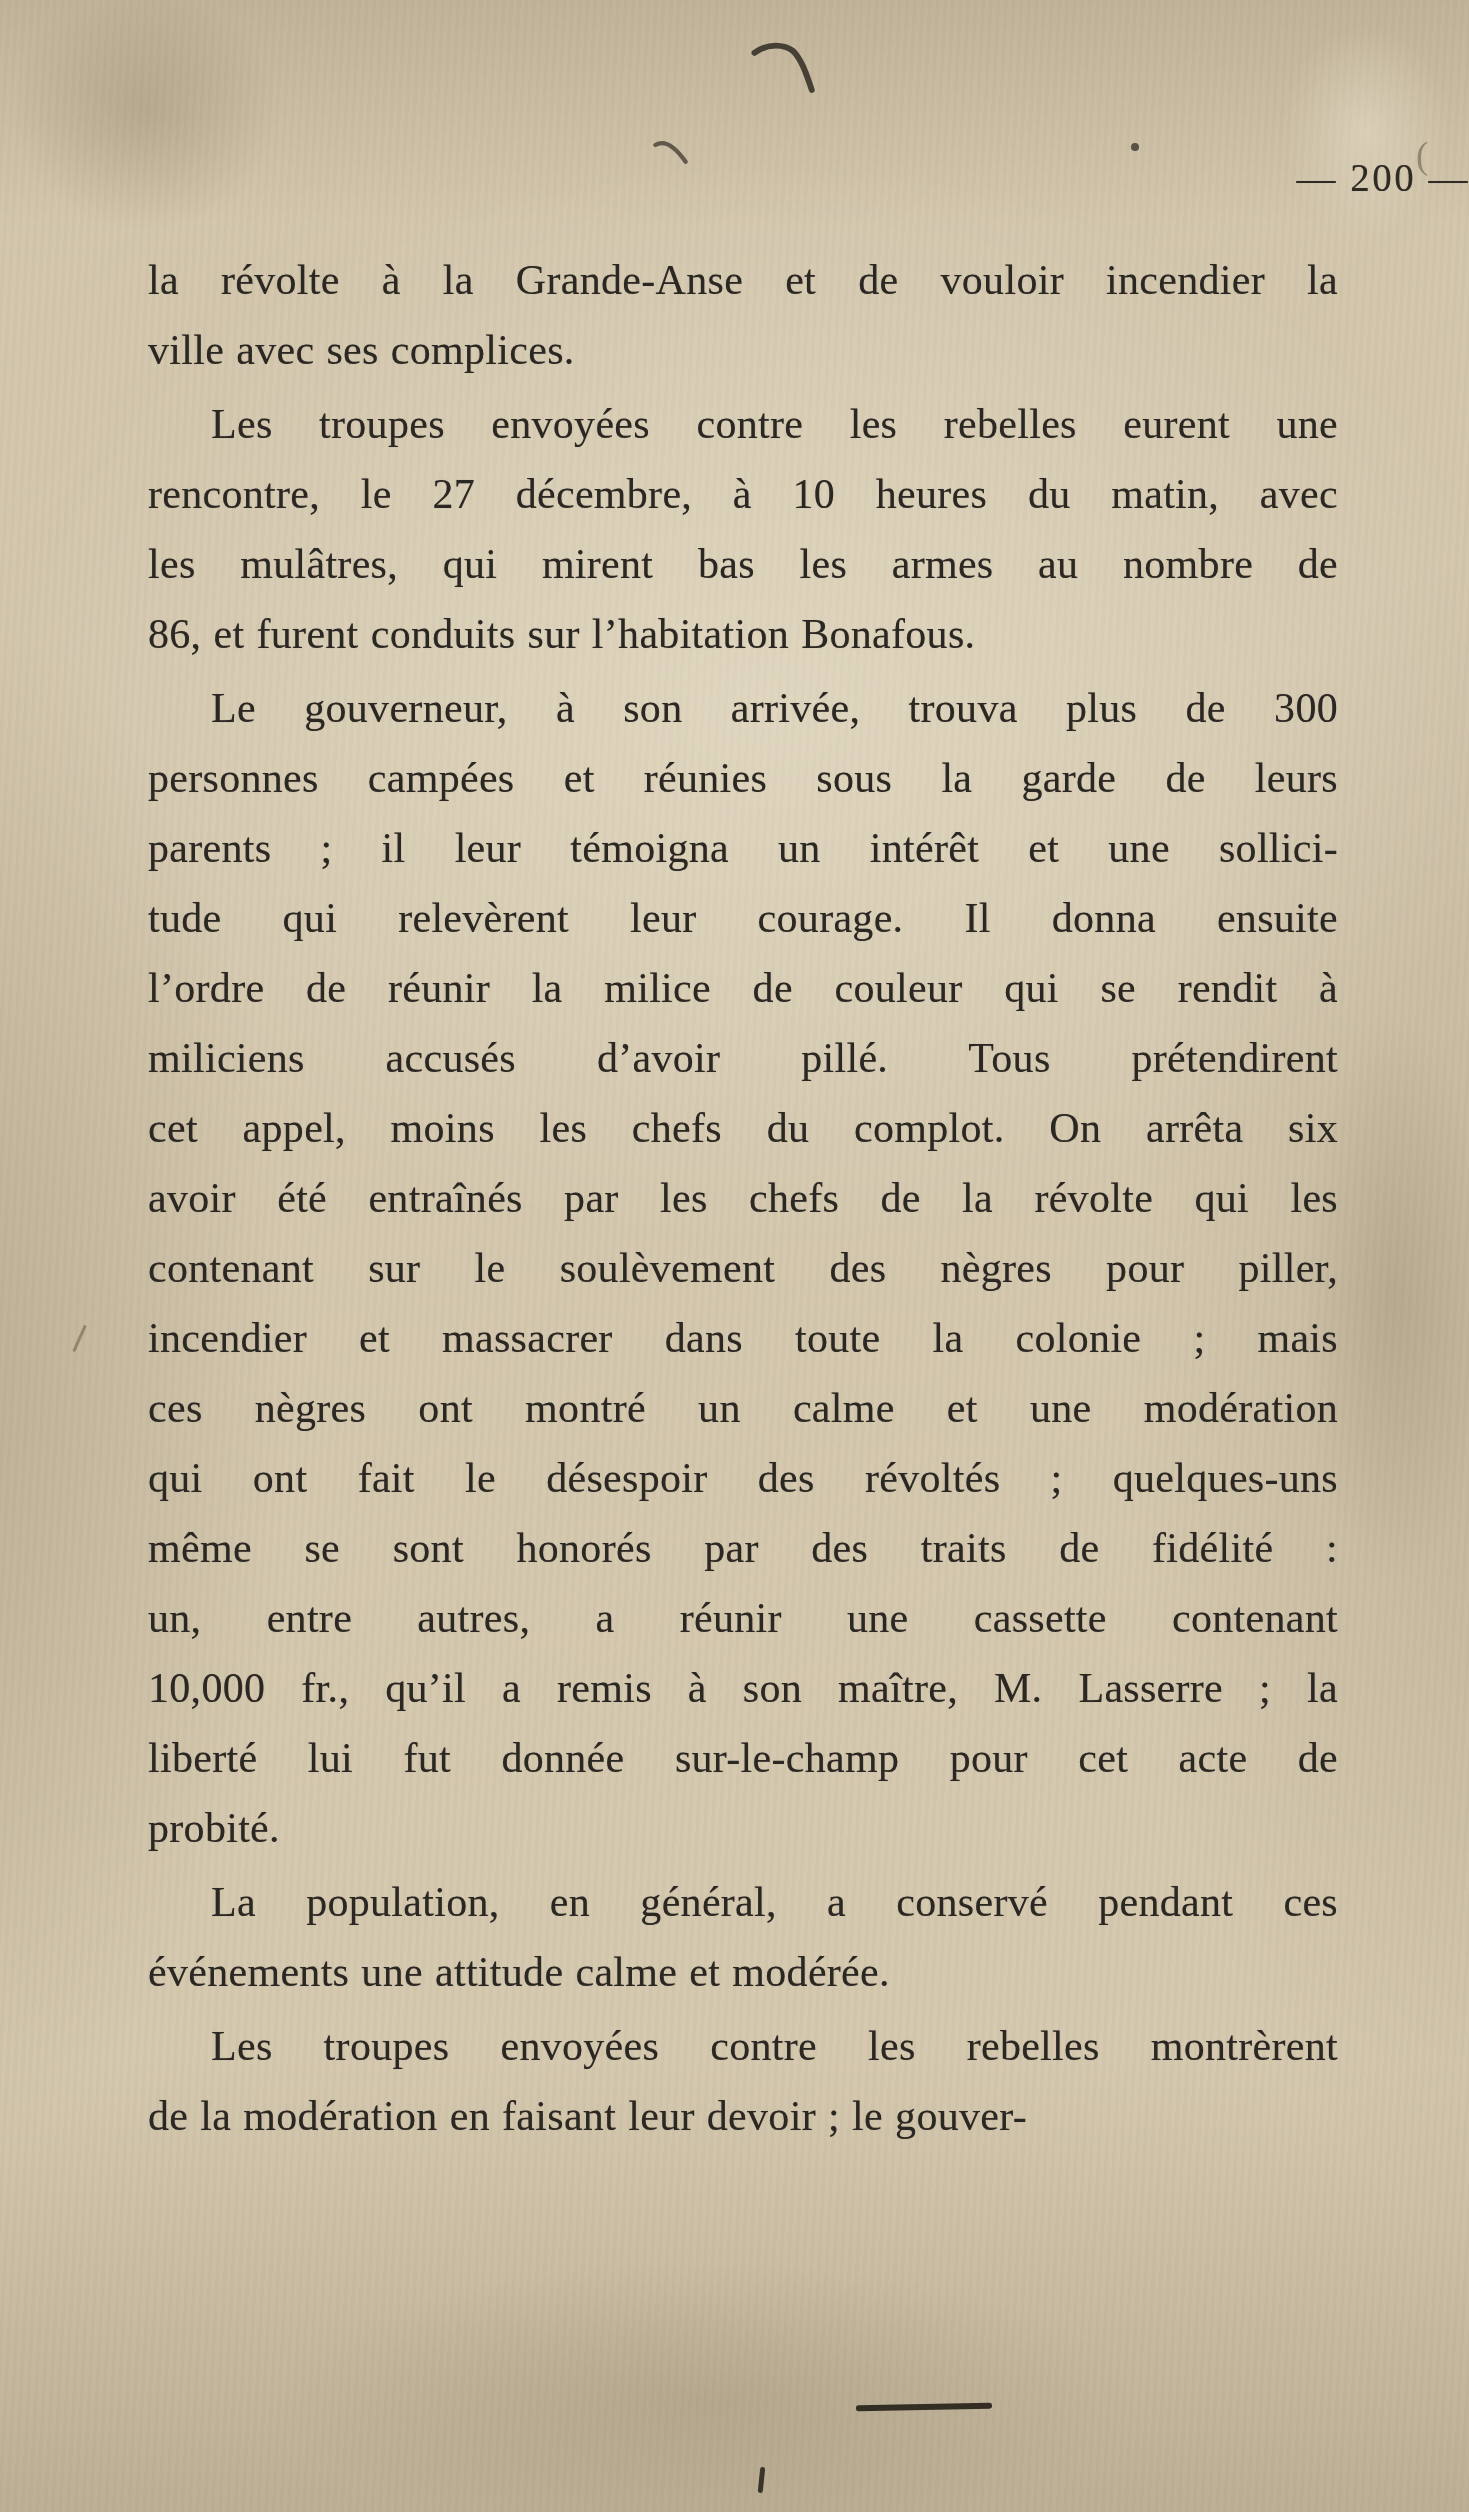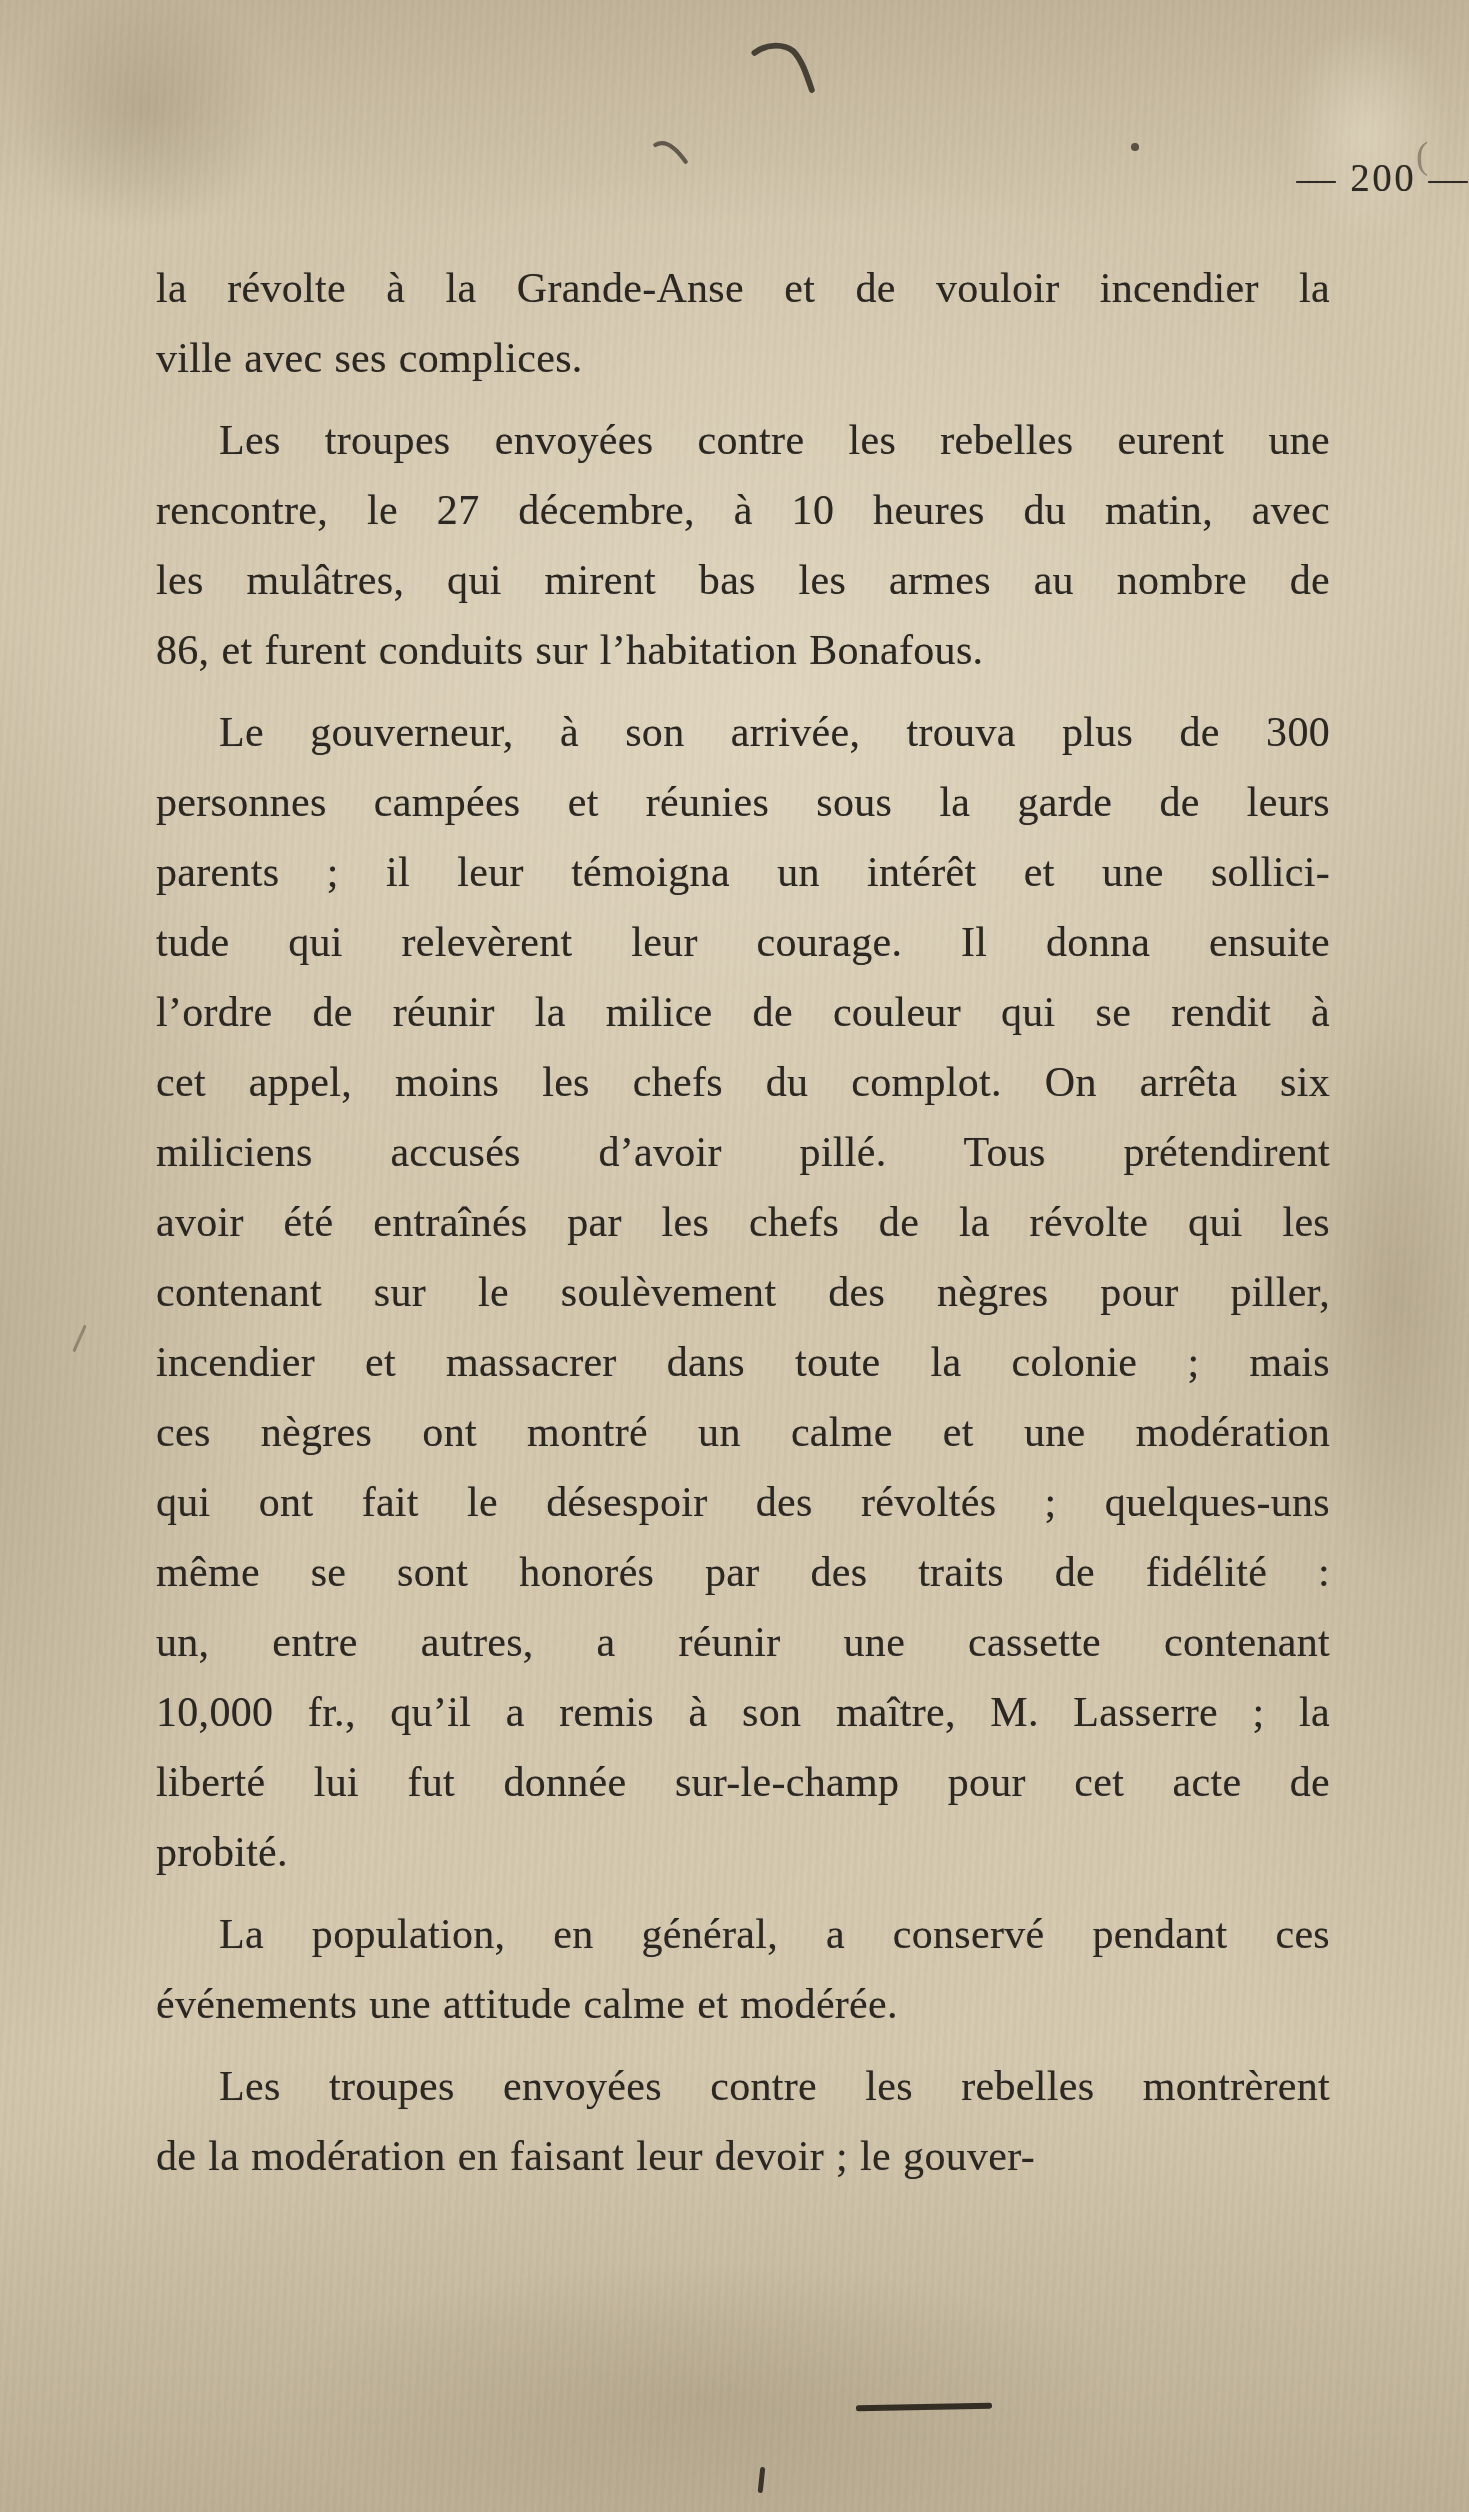--- a/index.html
+++ b/index.html
@@ -60,21 +60,21 @@
     top: 241px;
     left: 144px;
     width: 1198px;
     font-size: 42px;
     line-height: 70px;
     letter-spacing: 0.3px;
     word-spacing: 1.3px;
     color: #2b2722;
     text-shadow: 0 0 0.8px rgba(43, 39, 34, 0.38);
   }
-  .para { margin: 12px; padding: 0; }
+  .para { margin: 4px; padding: 0; }
   .line {
     display: block;
     text-align: justify;
     text-align-last: justify;
   }
   .line.last {
     text-align-last: left;
   }
   .para.indent .line:first-child {
     text-indent: 63px;
@@ -129,22 +129,22 @@
         <span class="line">rencontre, le 27 décembre, à 10 heures du matin, avec</span>
         <span class="line">les mulâtres, qui mirent bas les armes au nombre de</span>
         <span class="line last">86, et furent conduits sur l’habitation Bonafous.</span>
       </p>
       <p class="para indent">
         <span class="line">Le gouverneur, à son arrivée, trouva plus de 300</span>
         <span class="line">personnes campées et réunies sous la garde de leurs</span>
         <span class="line">parents ; il leur témoigna un intérêt et une sollici-</span>
         <span class="line">tude qui relevèrent leur courage. Il donna ensuite</span>
         <span class="line">l’ordre de réunir la milice de couleur qui se rendit à</span>
+        <span class="line">miliciens accusés d’avoir pillé. Tous prétendirent</span>
         <span class="line">cet appel, moins les chefs du complot. On arrêta six</span>
-        <span class="line">miliciens accusés d’avoir pillé. Tous prétendirent</span>
         <span class="line">avoir été entraînés par les chefs de la révolte qui les</span>
         <span class="line">contenant sur le soulèvement des nègres pour piller,</span>
         <span class="line">incendier et massacrer dans toute la colonie ; mais</span>
         <span class="line">ces nègres ont montré un calme et une modération</span>
         <span class="line">qui ont fait le désespoir des révoltés ; quelques-uns</span>
         <span class="line">même se sont honorés par des traits de fidélité :</span>
         <span class="line">un, entre autres, a réunir une cassette contenant</span>
         <span class="line">10,000 fr., qu’il a remis à son maître, M. Lasserre ; la</span>
         <span class="line">liberté lui fut donnée sur-le-champ pour cet acte de</span>
         <span class="line last">probité.</span>

